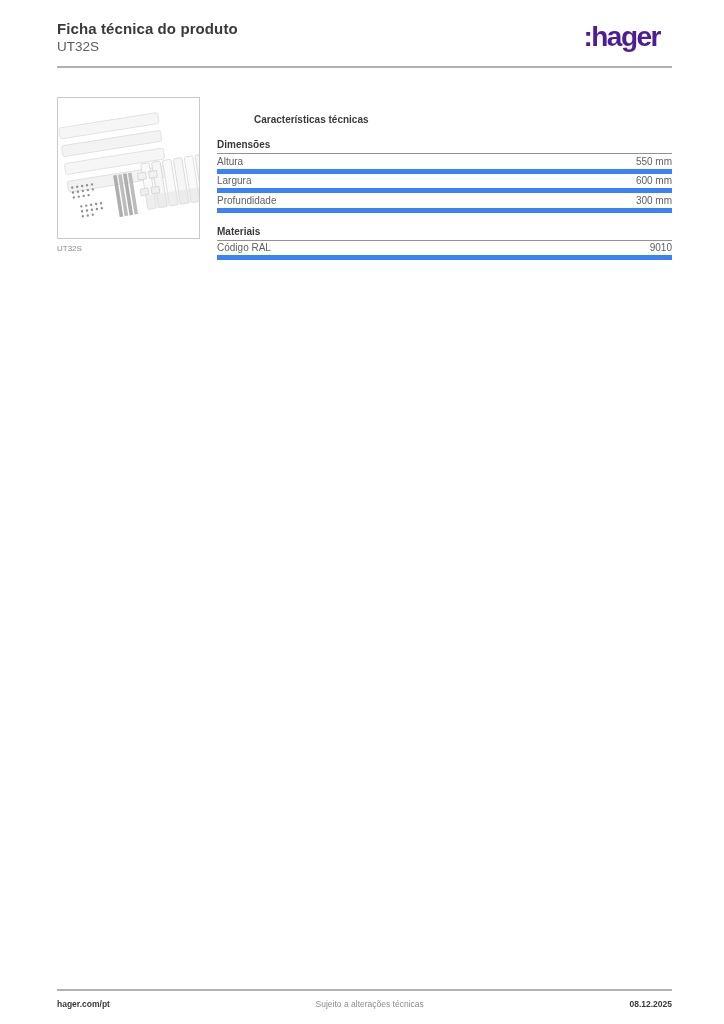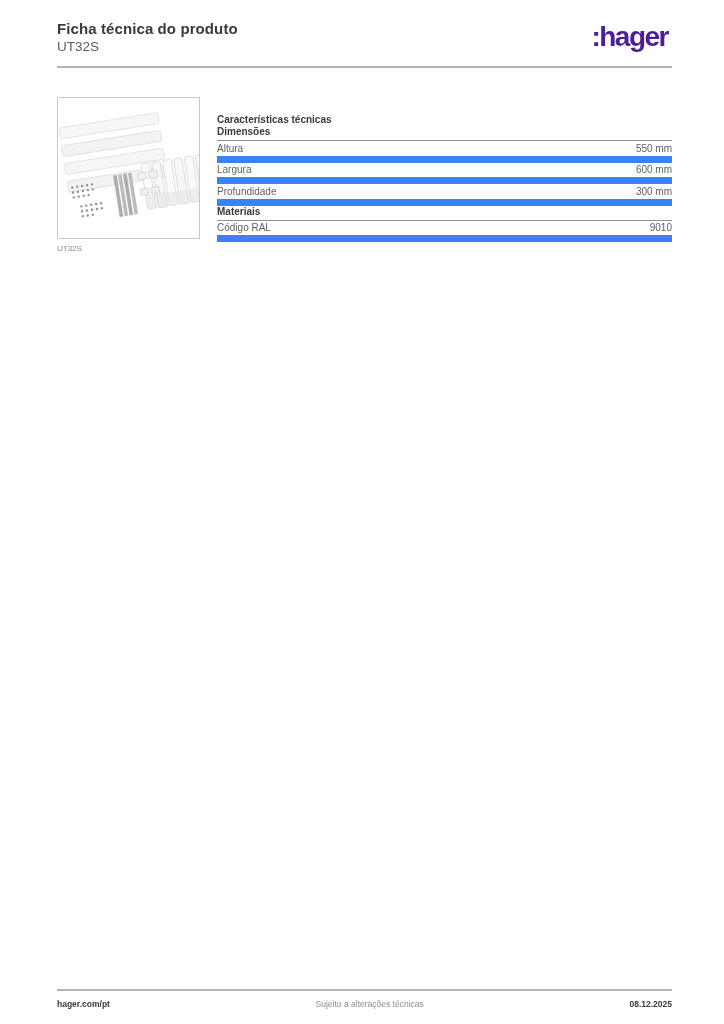--- a/index.html
+++ b/index.html
@@ -7,21 +7,21 @@
   body { font-family: "Liberation Sans", sans-serif; }
   .page {
     position: relative;
     width: 724px;
     height: 1024px;
     background: #ffffff;
     overflow: hidden;
   }
 
   
-  .header { position: absolute; left: 57px; right: 56px; top: 20px; }
+  .header { position: absolute; left: 57px; right: 64px; top: 20px; }
   .doc-title {
     font-size: 15px;
     font-weight: bold;
     color: #3a3a39;
     letter-spacing: 0.1px;
     line-height: 18px;
   }
   .doc-subtitle {
     font-size: 13.5px;
     color: #5d5d5c;
@@ -70,38 +70,40 @@
     font-weight: bold;
     color: #3a3a39;
     line-height: 13px;
   }
   .specs-heading {
     margin-top: 21px;
     font-size: 10px;
     font-weight: bold;
     color: #3a3a39;
     line-height: 13px;
+    margin-left: 37px;
   }
   .section-title {
+    margin-top: 13px;
     font-size: 10px;
     font-weight: bold;
     color: #3a3a39;
     line-height: 12px;
     padding-bottom: 2px;
     border-bottom: 1.5px solid #929292;
   }
   .row {
     display: flex;
     justify-content: space-between;
     align-items: baseline;
     font-size: 10px;
     color: #616160;
     line-height: 12px;
     padding: 1.5px 0 1px 0;
-    border-bottom: 7px solid #3b82f6;
+    border-bottom: 5px solid #3b82f6;
   }
   .row .label { text-align: left; }
   .row .value { text-align: center; }
 
   
   .footer-divider {
     position: absolute;
     left: 57px; right: 52px; top: 989px;
     border-top: 2px solid #b2b2b2;
   }

